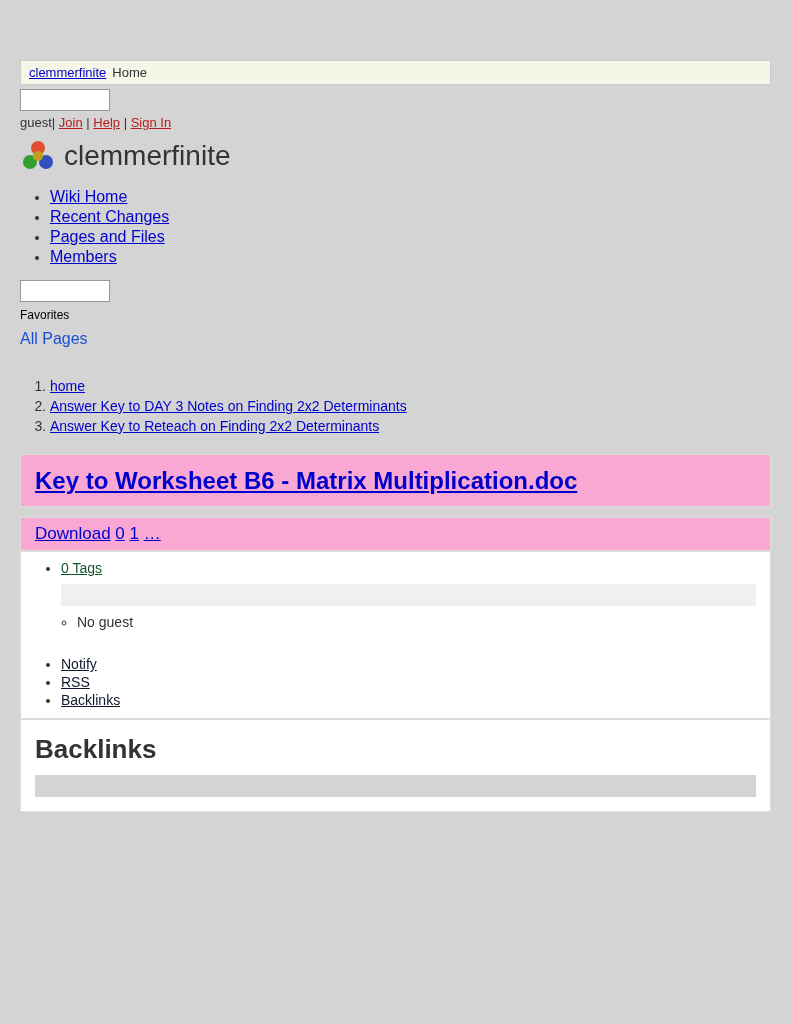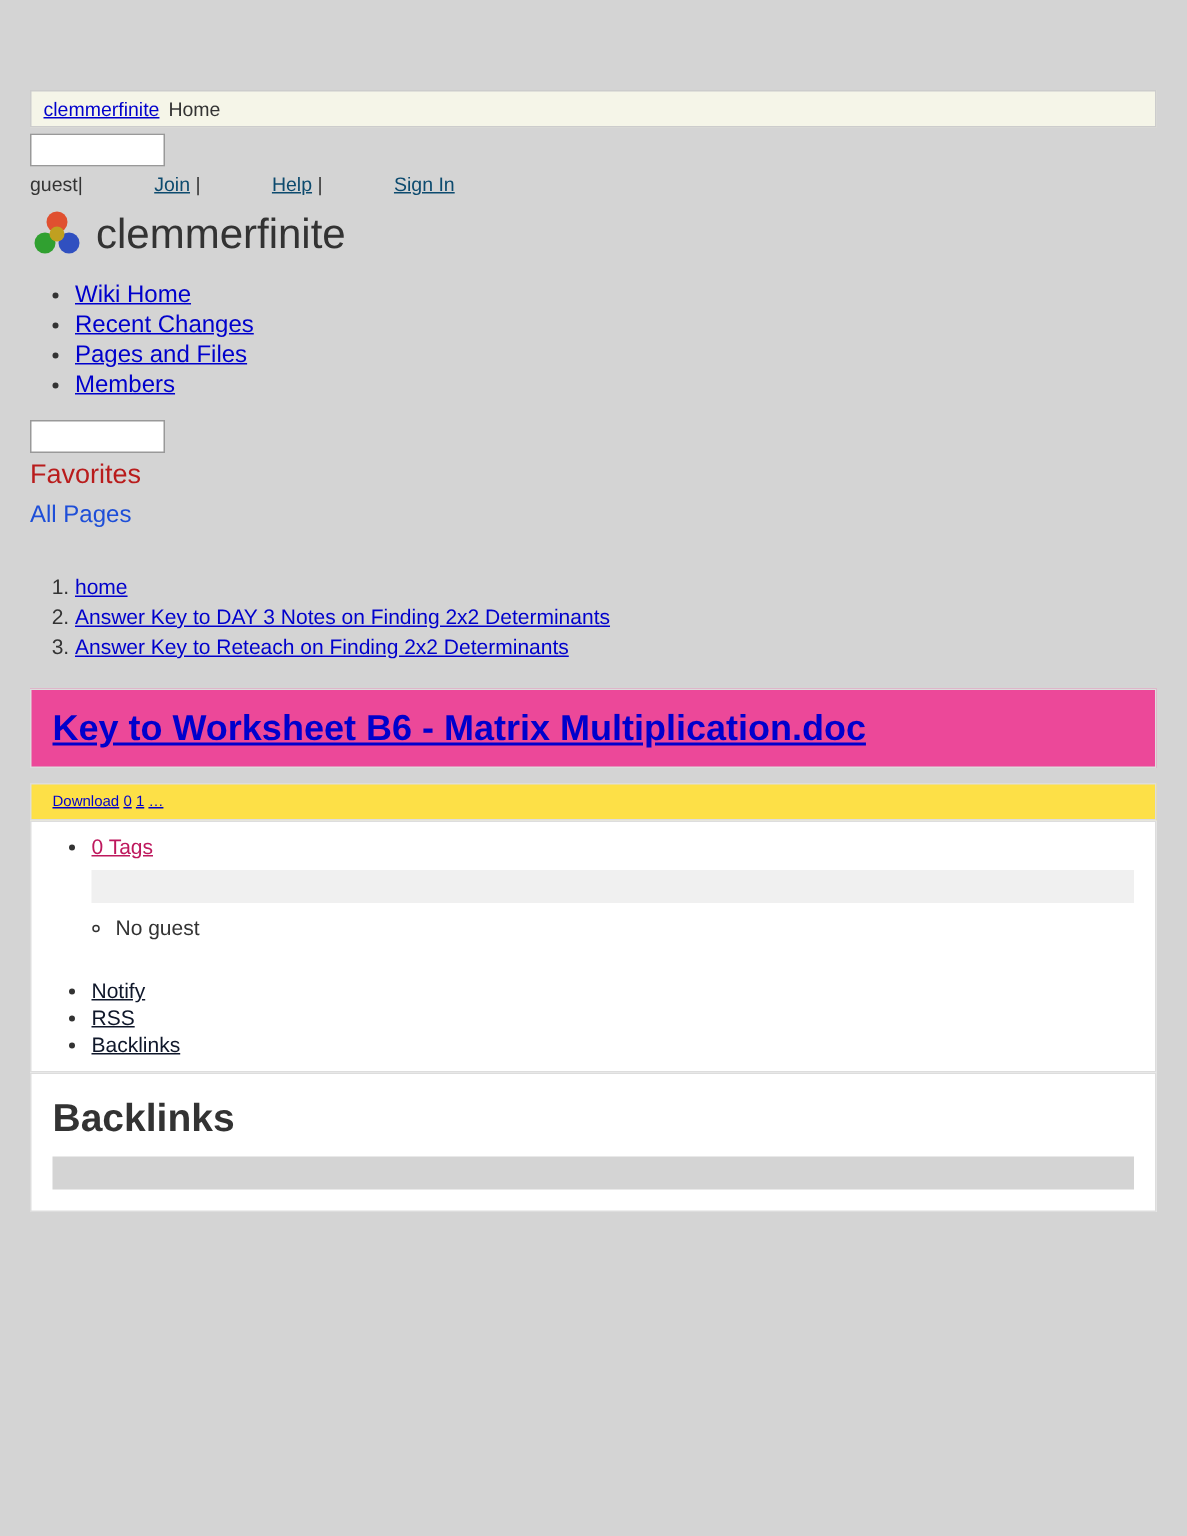--- a/index.html
+++ b/index.html
@@ -42,24 +42,23 @@
       border: 1px solid #999;
       padding: 2px 4px;
       font-size: 13px;
     }
     .user-bar {
       font-size: 13px;
       margin-bottom: 8px;
       color: #333;
     }
     .user-bar a {
-      color: #0c4a6e;
-      text-decoration: underline;
-      cursor: pointer;
-      margin-left: 44px;
+      color: #b91c1c;
+      text-decoration: underline;
+      cursor: pointer;
     }
     .site-header {
       display: flex;
       align-items: center;
       gap: 8px;
       margin-bottom: 14px;
     }
     .site-logo {
       width: 36px;
       height: 36px;
@@ -89,22 +88,22 @@
     .favorites-input {
       width: 90px;
       height: 22px;
       border: 1px solid #999;
       padding: 2px 4px;
       font-size: 13px;
       margin-bottom: 4px;
       display: block;
     }
     .favorites-label {
-      font-size: 18px;
-      color: #b91c1c;
+      font-size: 12px;
+      color: #000000;
     }
     .all-pages-label {
       font-size: 16px;
       color: #1d4ed8;
       margin-bottom: 14px;
     }
     .breadcrumb-numbered {
       list-style: decimal;
       padding-left: 30px;
       margin-bottom: 20px;
@@ -112,41 +111,41 @@
     .breadcrumb-numbered li {
       margin-bottom: 4px;
       font-size: 14px;
     }
     .breadcrumb-numbered a {
       color: #00c;
       text-decoration: underline;
       cursor: pointer;
     }
     .content-card {
-      background: #ec4899;
+      background: #f9a8d4;
       border: 1px solid #ddd;
       margin-bottom: 10px;
       padding: 10px 14px;
     }
     .page-title-link {
       color: #00c;
       text-decoration: underline;
       font-size: 24px;
       font-weight: bold;
       cursor: pointer;
       line-height: 1.3;
       display: block;
       margin-bottom: 0;
     }
     .download-bar {
-      background: #fde047;
+      background: #f9a8d4;
       border: 1px solid #ddd;
       padding: 6px 14px;
       margin-bottom: 0;
-      font-size: 10px;
+      font-size: 17px;
     }
     .download-bar a {
       color: #00c;
       text-decoration: underline;
       cursor: pointer;
     }
     .tags-section {
       background: #fff;
       border: 1px solid #ddd;
       padding: 8px 14px;
@@ -154,21 +153,21 @@
     }
     .tags-list {
       list-style: disc;
       padding-left: 26px;
       margin-bottom: 8px;
     }
     .tags-list li {
       margin-bottom: 4px;
     }
     .tags-list a {
-      color: #be185d;
+      color: #14532d;
       text-decoration: underline;
       cursor: pointer;
       font-size: 14px;
     }
     .tag-input-row {
       background: #f0f0f0;
       height: 22px;
       margin-bottom: 8px;
       margin-left: 26px;
     }

